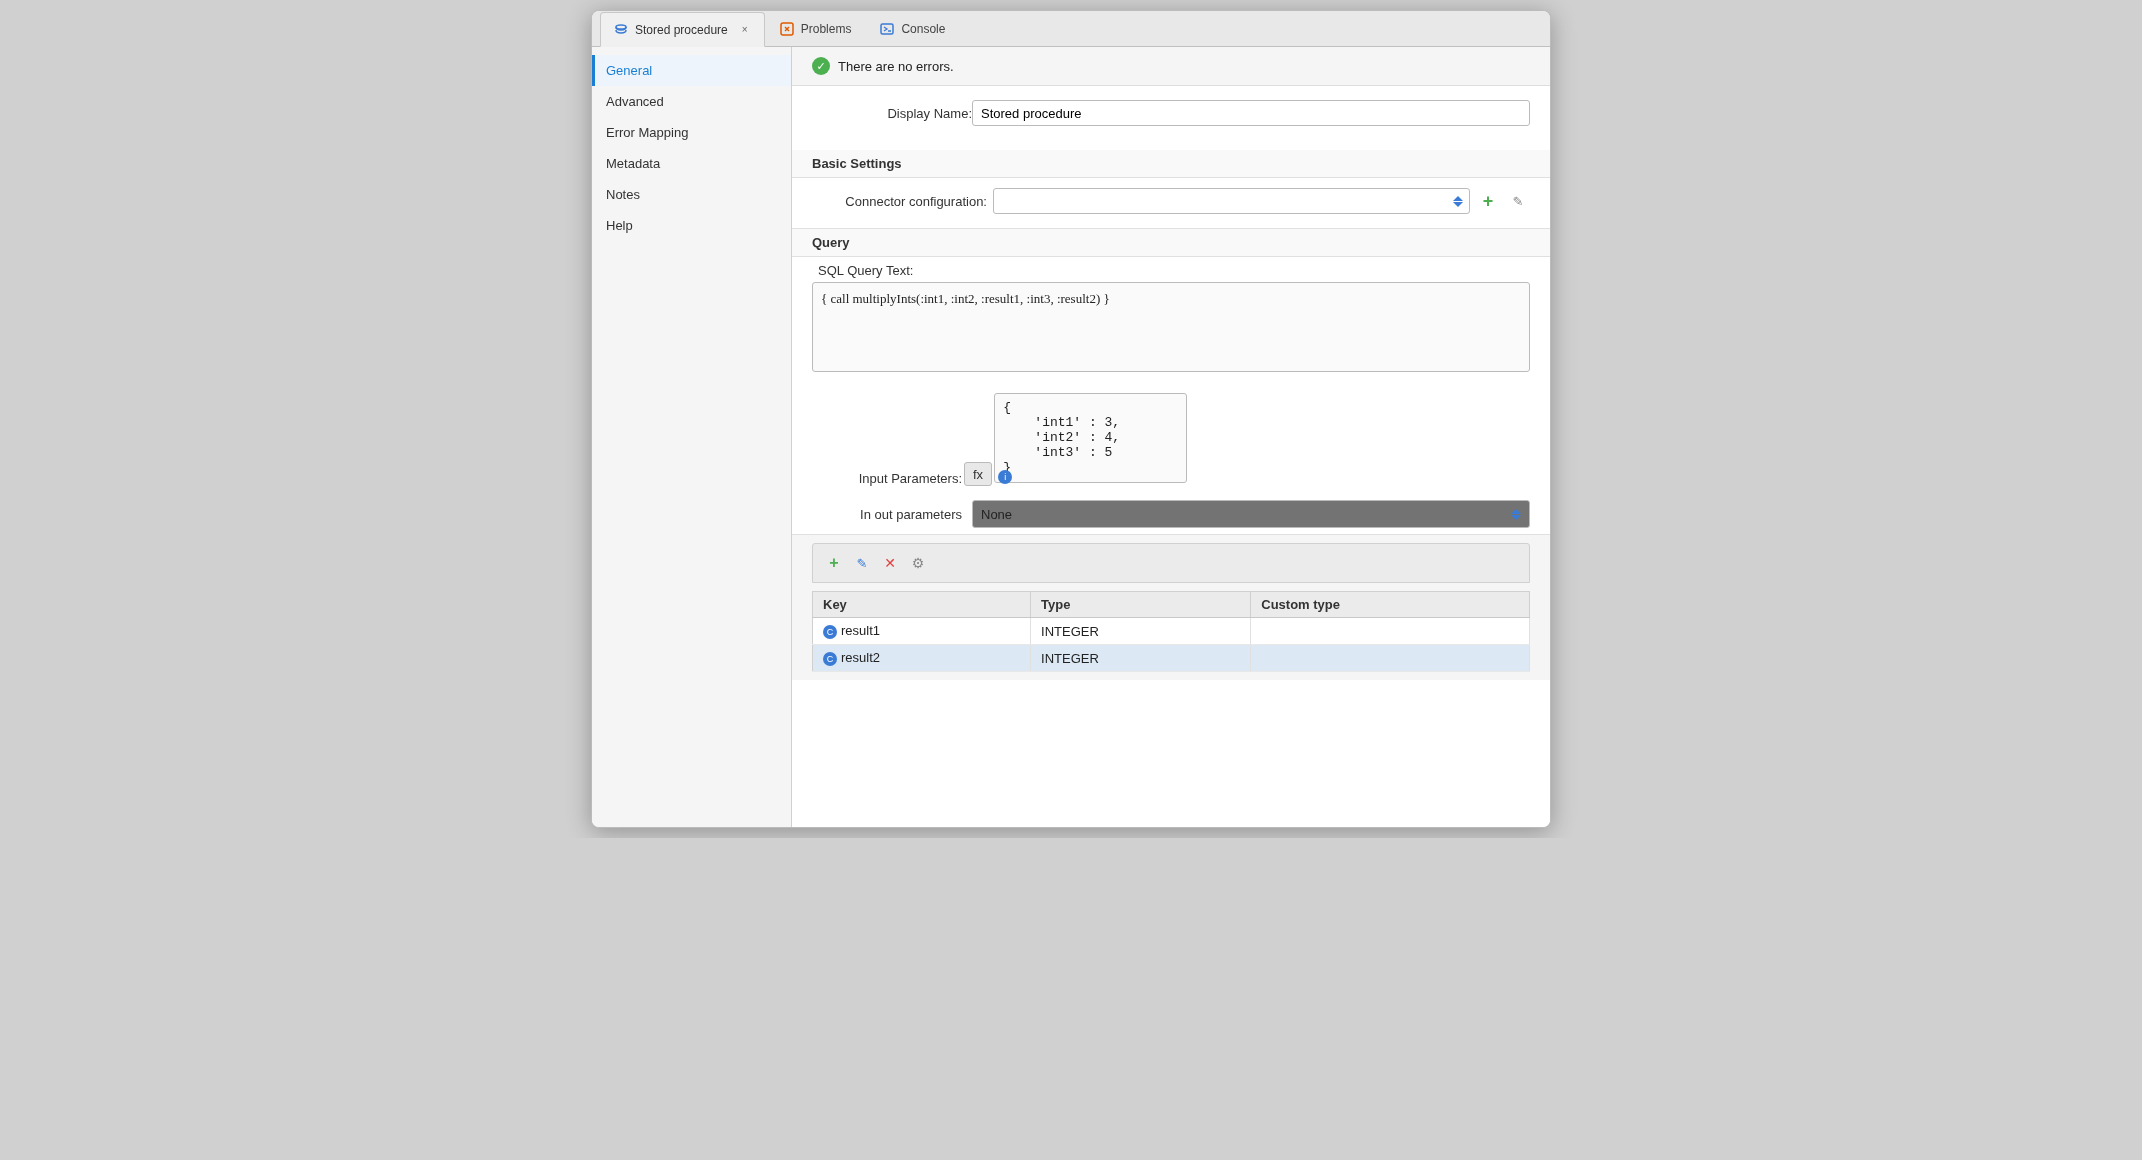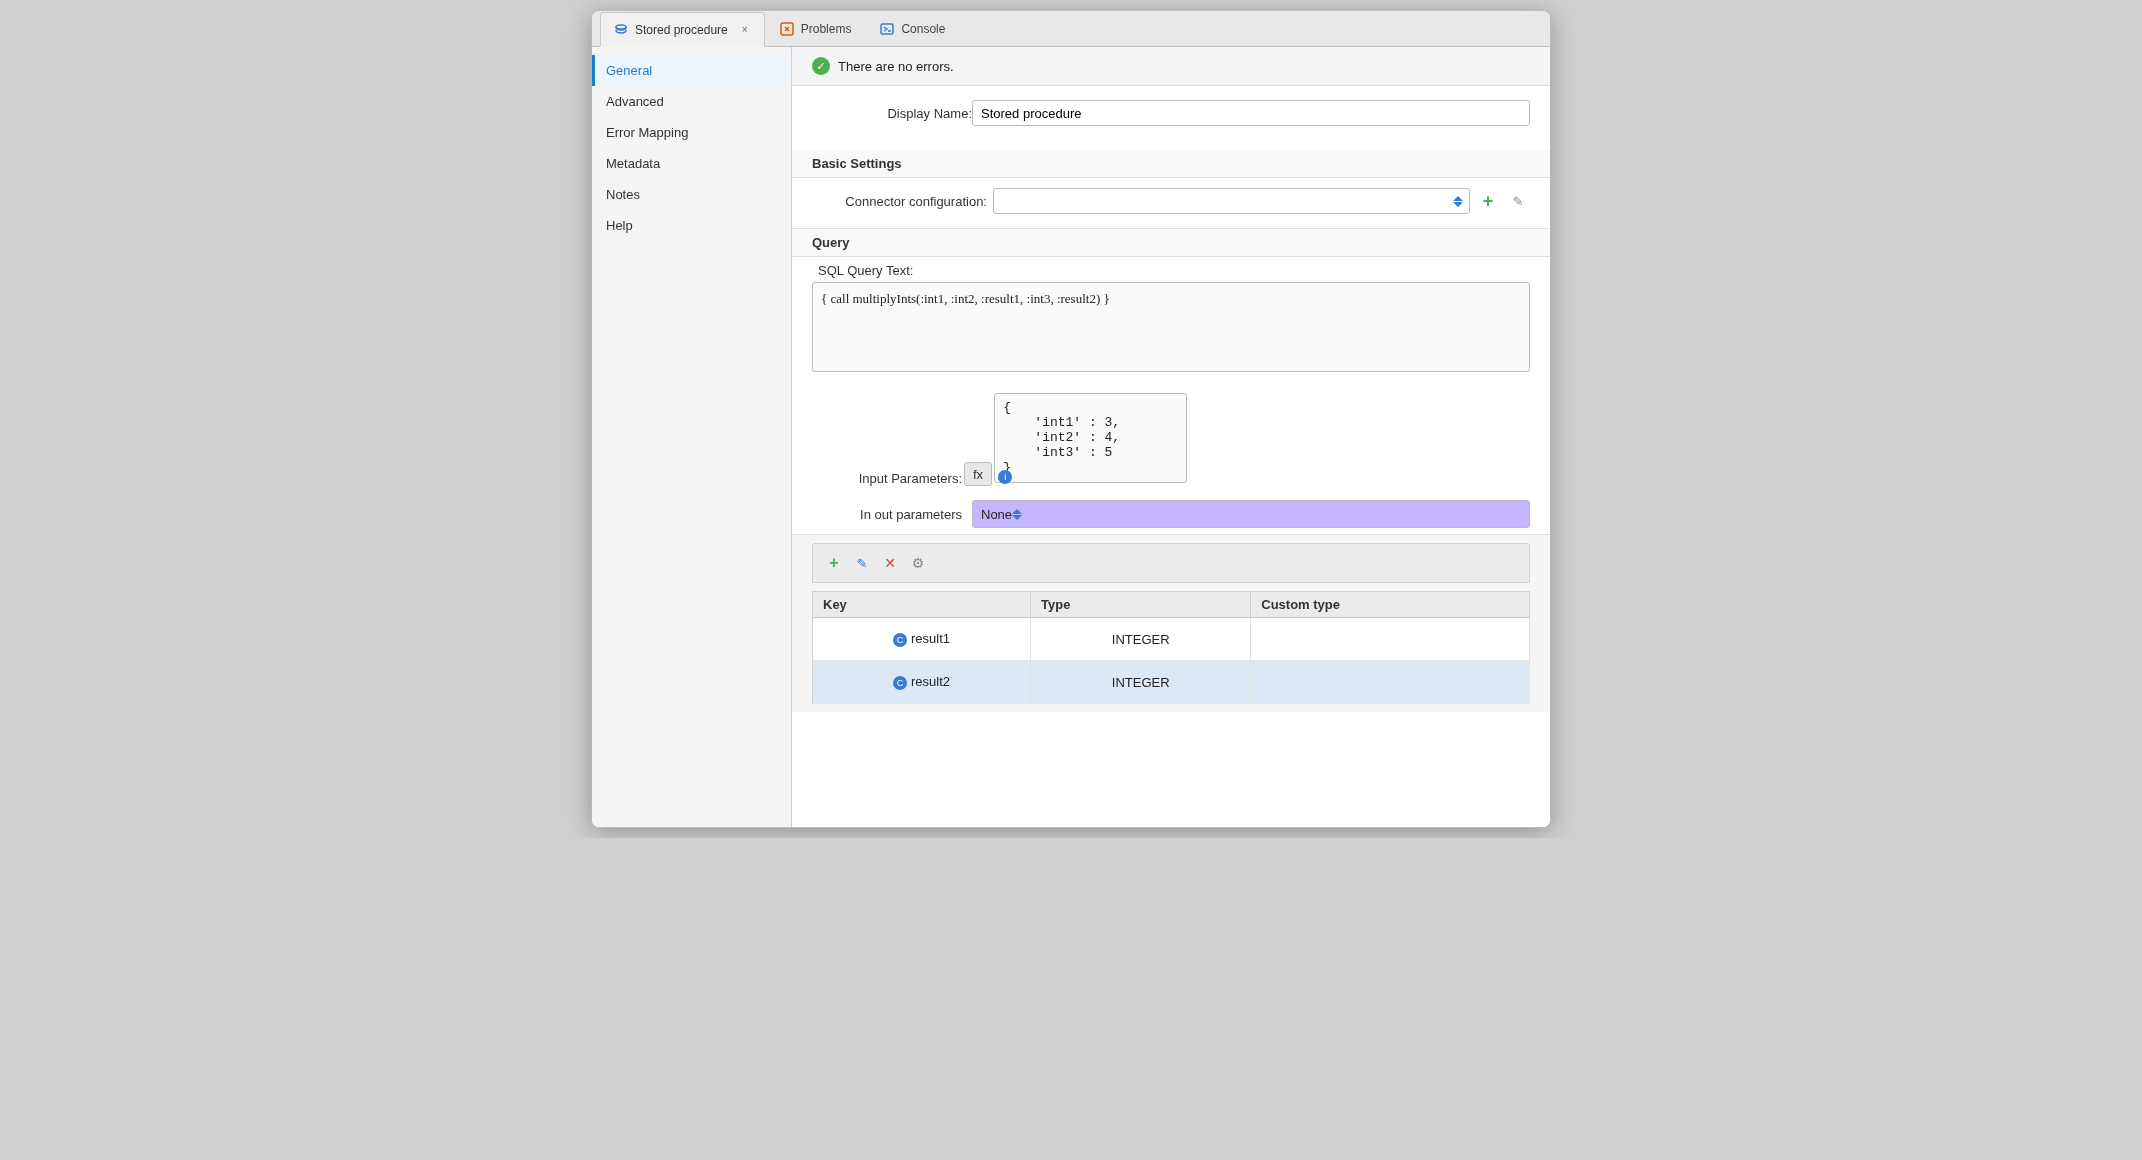--- a/index.html
+++ b/index.html
@@ -298,24 +298,25 @@
       font-size: 13px;
       color: #333;
       min-width: 150px;
       text-align: right;
     }
     .dropdown-select {
       flex: 1;
       height: 28px;
       border: 1px solid #bbb;
       border-radius: 3px;
-      background: #c4b5fd;
+      background: #737373;
       display: flex;
       align-items: center;
       padding: 0 8px;
+      justify-content: space-between;
       cursor: pointer;
     }
     .blue-arrows {
       display: flex;
       flex-direction: column;
       gap: 1px;
     }
     .blue-arrow {
       width: 0;
       height: 0;
@@ -363,22 +364,21 @@
       border-bottom: 1px solid #c8c8c8;
       border-right: 1px solid #d0d0d0;
       padding: 5px 10px;
       text-align: left;
       font-weight: 600;
       color: #333;
     }
     .params-table td {
       border-bottom: 1px solid #e8e8e8;
       border-right: 1px solid #e0e0e0;
-      padding: 13px 10px;
-      text-align: center;
+      padding: 5px 10px;
     }
     .params-table tr.selected td {
       background: #dde8f5;
     }
     .row-icon {
       width: 14px;
       height: 14px;
       background: #3a7bd5;
       border-radius: 50%;
       display: inline-flex;

